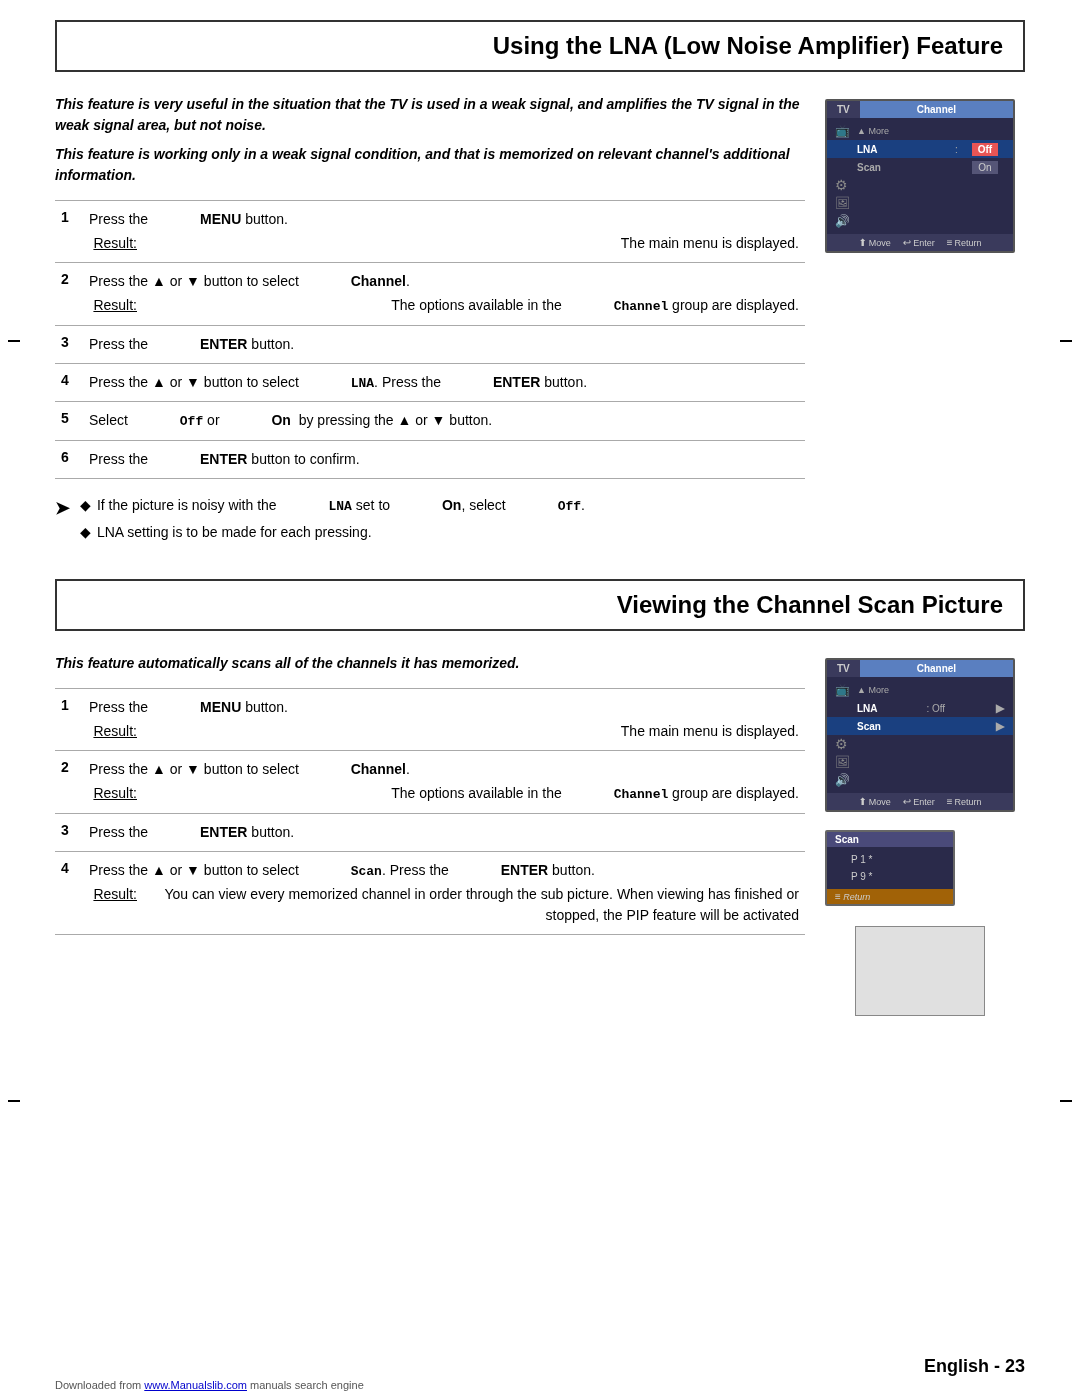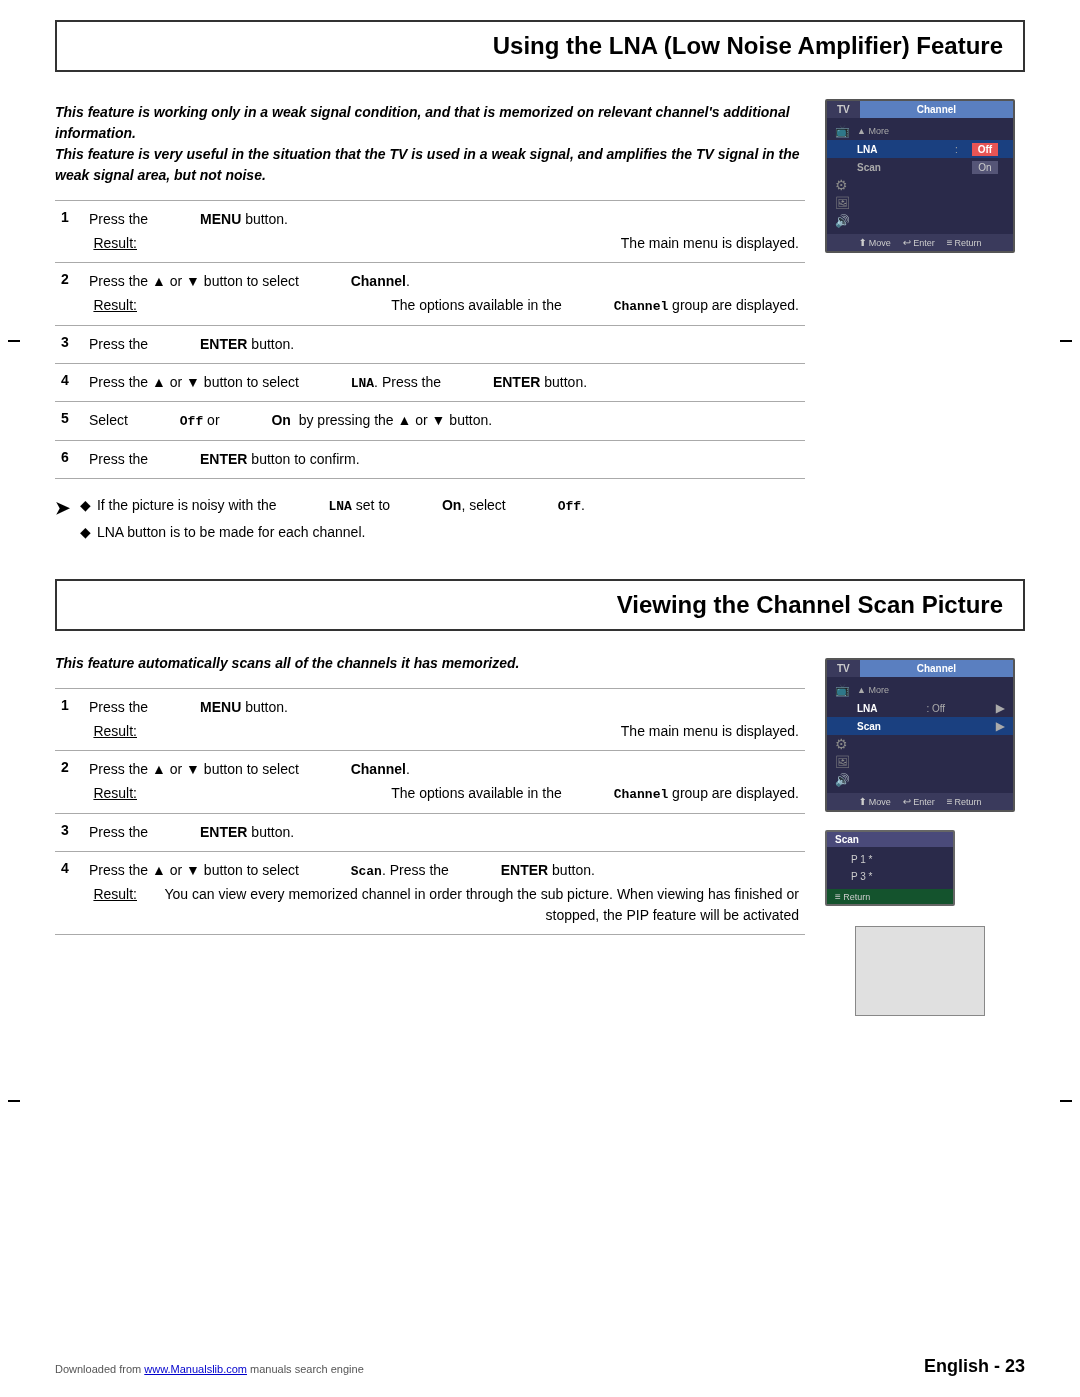--- a/index.html
+++ b/index.html
@@ -271,24 +271,25 @@
       padding: 2px 8px;
       font-weight: bold;
       font-size: 10px;
     }
     .scan-popup-body {
       padding: 4px 24px;
       color: #ccc;
       line-height: 1.7;
     }
     .scan-popup-footer {
-      background: #14532d;
+      background: #a16207;
       padding: 2px 8px;
       color: #ccc;
       font-size: 9px;
+      font-style: italic;
     }
 
     
     .right-panel-stack {
       display: flex;
       flex-direction: column;
       gap: 10px;
     }
 
     
@@ -307,21 +308,21 @@
       bottom: 20px;
       right: 55px;
       font-size: 18px;
       font-weight: bold;
       color: #000;
     }
 
     
     .download-footer {
       position: absolute;
-      bottom: 22px;
+      bottom: 6px;
       left: 55px;
       font-size: 11px;
       color: #555;
     }
     .download-footer a {
       color: #0000cc;
     }
 
     
     b, strong { font-weight: bold; margin-left: 48px; }
@@ -341,22 +342,22 @@
   <div class="content">
 
     <div class="section-title-box">
       <h2>Using the LNA (Low Noise Amplifier) Feature</h2>
     </div>
 
     <div class="section-body">
       <div class="section-left">
 
         <div class="intro-text">
+          <p>This feature is very useful in the situation that the TV is used in a weak signal, and amplifies the TV signal in the weak signal area, but not noise.</p>
           <p style="margin-top:8px;">This feature is working only in a weak signal condition, and that is memorized on relevant channel's additional information.</p>
-          <p>This feature is very useful in the situation that the TV is used in a weak signal, and amplifies the TV signal in the weak signal area, but not noise.</p>
         </div>
 
         <table class="steps-table">
           <tbody>
 
             <tr>
               <td class="step-num">1</td>
               <td class="step-content">
                 Press the <strong>MENU</strong> button.
                 <div class="result-row">
@@ -409,21 +410,21 @@
 
         <div class="notes-section">
           <span class="notes-arrow">➤</span>
           <ul class="notes-list">
             <li>
               <span class="bullet-diamond">◆</span>
               <span>If the picture is noisy with the <strong><span class="mono">LNA</span></strong> set to <strong>On</strong>, select <strong><span class="mono">Off</span></strong>.</span>
             </li>
             <li>
               <span class="bullet-diamond">◆</span>
-              <span>LNA button is to be made for each channel.</span>
+              <span>LNA setting is to be made for each pressing.</span>
             </li>
           </ul>
         </div>
       </div>
 
       <div class="section-right">
         <div class="tv-menu">
           <div class="tv-menu-header">
             <div class="tv-label">TV</div>
             <div class="channel-label">Channel</div>
@@ -586,21 +587,21 @@
                   <span class="footer-icon">≡</span> 
                   <span>Return</span>
                 </span>
             </div>
           </div>
 
           <div class="scan-popup">
             <div class="scan-popup-header">Scan</div>
             <div class="scan-popup-body">
               <div>P 1   *</div>
-              <div>P 3   *</div>
+              <div>P 9   *</div>
             </div>
             <div class="scan-popup-footer">
               <span class="footer-icon">≡</span>
               <span>Return</span>
             </div>
           </div>
 
           <div class="thumbnail-box"></div>
         </div>
       </div>

